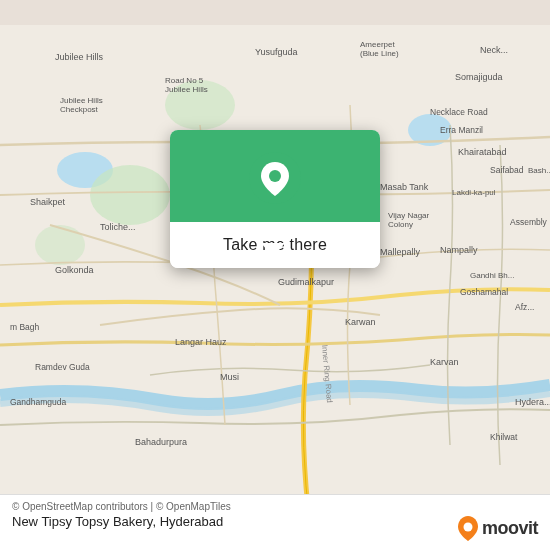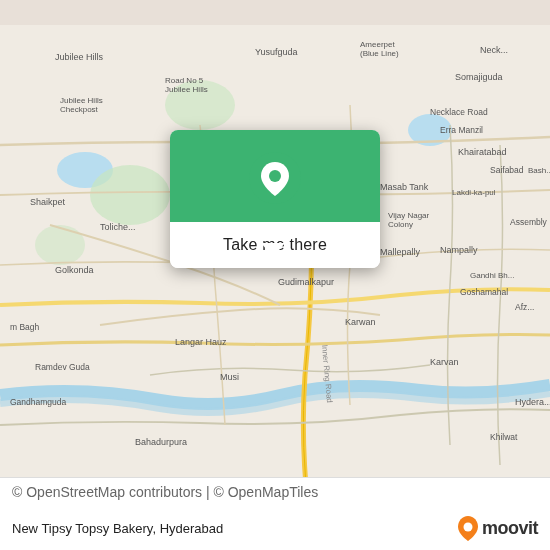--- a/index.html
+++ b/index.html
@@ -85,28 +85,27 @@
       position: absolute;
       bottom: 0;
       left: 0;
       width: 100%;
       background: white;
       padding: 6px 12px 8px 12px;
       border-top: 1px solid #ddd;
     }
 
     #attribution-text {
-      font-size: 14px;
+      font-size: 10px;
       color: #666;
-      margin-bottom: 14px;
+      margin-bottom: 2px;
     }
 
     #bottom-info {
       display: flex;
-      align-items: center;
       justify-content: space-between;
     }
 
     #place-name {
       font-size: 13px;
       font-weight: 500;
       color: #222;
     }
 
     #moovit-logo {

